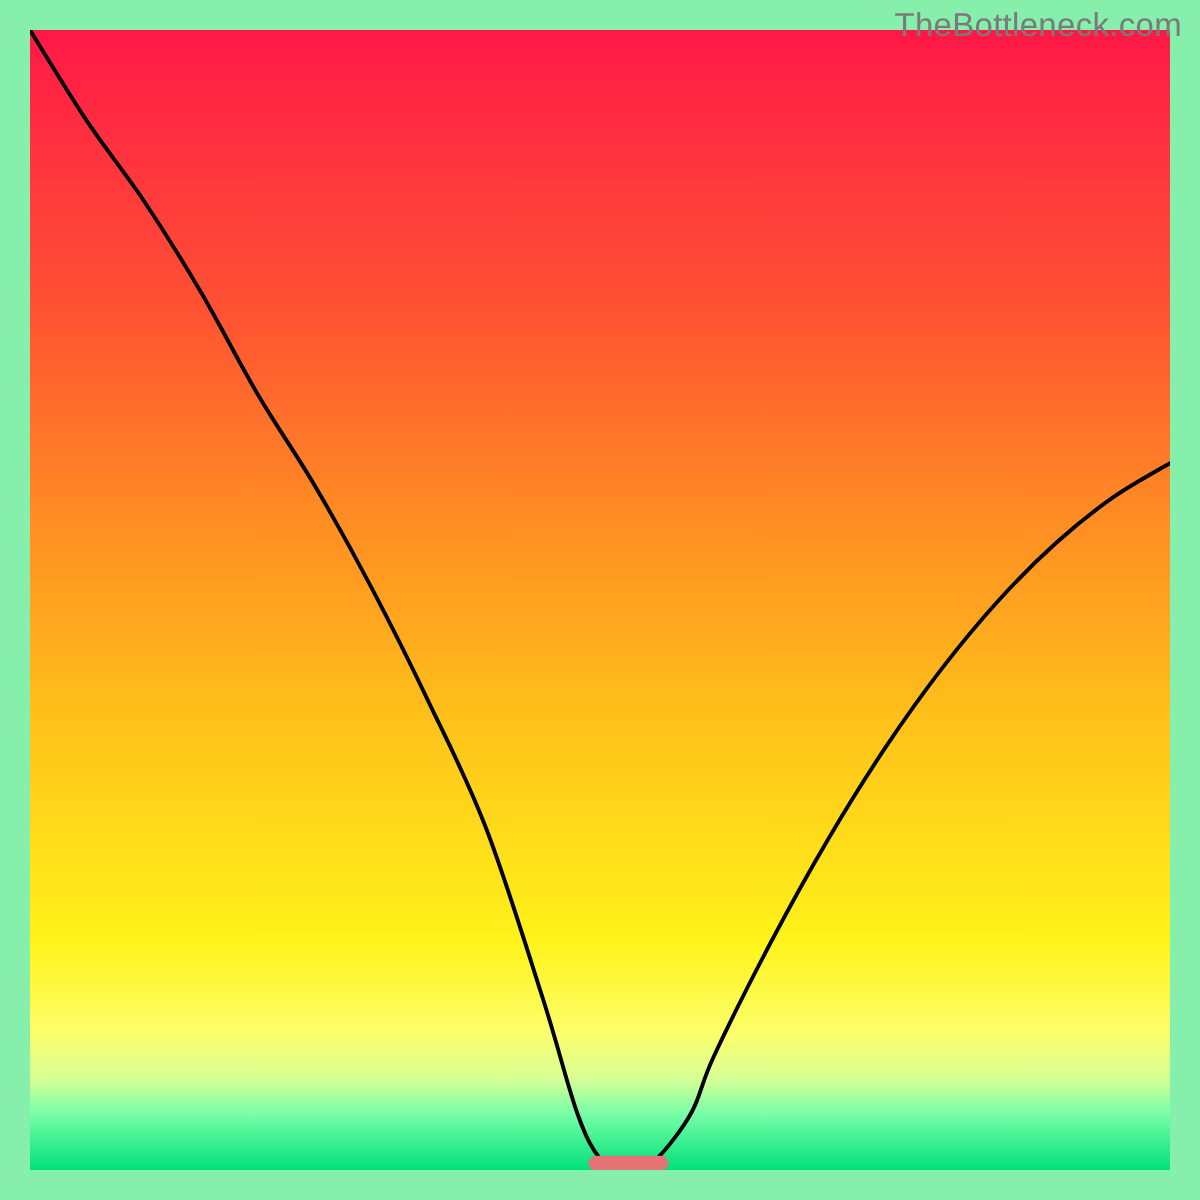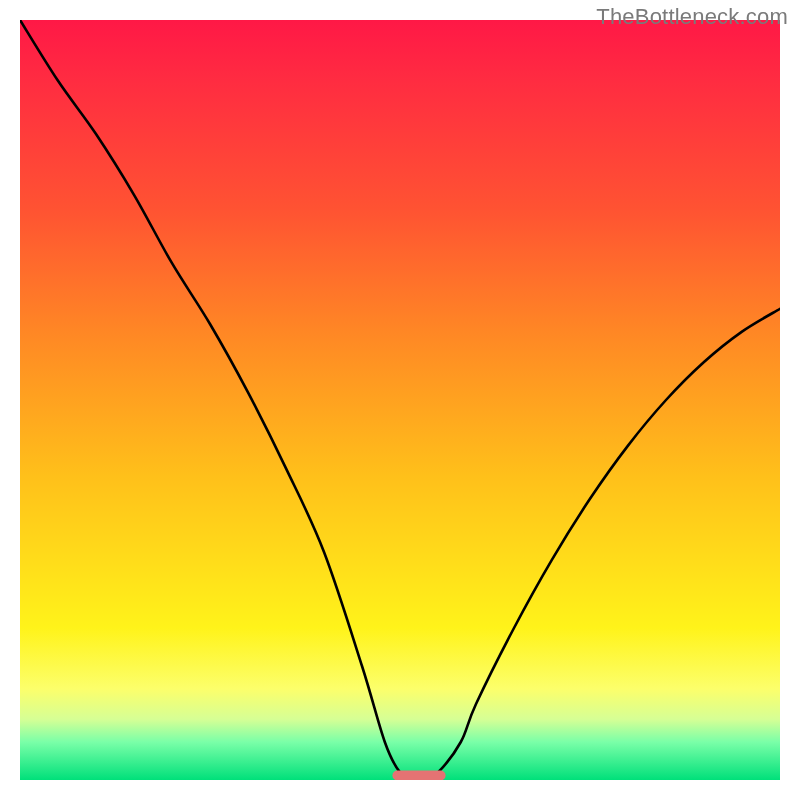--- a/index.html
+++ b/index.html
@@ -8,21 +8,21 @@
     width: 800px;
     height: 800px;
     overflow: hidden;
     background: #000;
     font-family: Arial, Helvetica, sans-serif;
   }
   .frame {
     position: relative;
     width: 800px;
     height: 800px;
-    background: #ffffff;
+    background: #86efac;
   }
   .plot-area {
     position: absolute;
     left: 20px;
     top: 20px;
     width: 760px;
     height: 760px;
     
     background: linear-gradient(
       to bottom,

